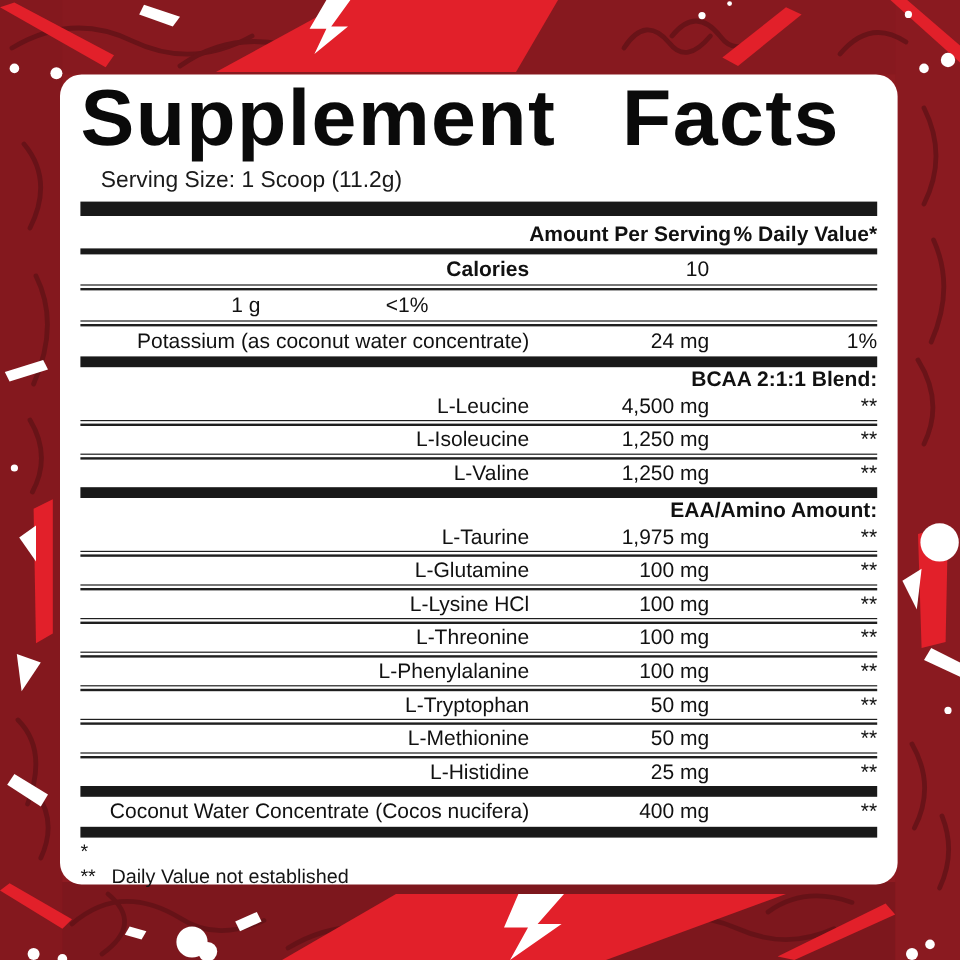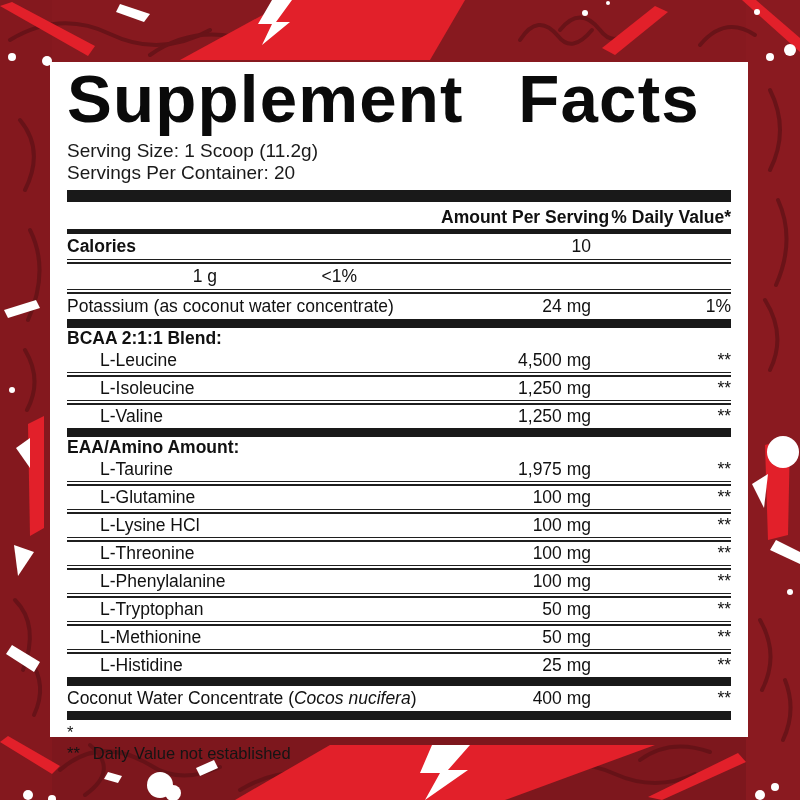--- a/index.html
+++ b/index.html
@@ -6,44 +6,45 @@
   body{
     width:800px;height:800px;position:relative;overflow:hidden;
     font-family:"Liberation Sans","DejaVu Sans",sans-serif;
     background:#8e1b21;
   }
   .bg{position:absolute;inset:0;width:800px;height:800px;}
   .panel{
     position:absolute;left:50px;top:62px;width:698px;height:675px;
     background:#ffffff;color:#0d0d0d;box-sizing:border-box;
     padding:4px 17px 12px 17px;
+    border-radius:18px;
   }
   .title{
     font-size:58px;font-weight:700;line-height:60px;white-space:nowrap;
     letter-spacing:1px;word-spacing:30px;color:#0a0a0a;
     transform:scale(1.16,1.14);transform-origin:0 60%;
     margin-top:4px;margin-bottom:10px;
   }
-  .serv{font-size:19px;line-height:22px;color:#1a1a1a;}
+  .serv{font-size:19px;line-height:22px;color:#1a1a1a;margin-left:17px;}
   .bar{background:#191919;}
   .b12{height:12px;margin-top:6px;}
   .b5{height:5px;}
   .b9{height:9px;}
   .row{display:flex;align-items:center;min-height:23px;font-size:17.5px;line-height:1;color:#111;}
   .row.hdr{font-weight:700;min-height:24px;align-items:flex-end;padding-bottom:3px;font-size:17.5px;}
   .row.tall{min-height:25px;}
-  .nm{flex:1;text-align:left;white-space:nowrap;overflow:visible;}
+  .nm{flex:1;text-align:right;white-space:nowrap;overflow:visible;}
   .nm.ind{padding-left:33px;}
   .bold{font-weight:700;}
   .amt{width:150px;text-align:right;white-space:nowrap;}
   .amt.hpad{box-sizing:border-box;padding-right:14px;}
   .dv{width:140px;text-align:right;white-space:nowrap;}
   .hair{height:5px;border-top:1.6px solid #1f1f1f;border-bottom:2.6px solid #1f1f1f;box-sizing:border-box;}
   .sec{font-weight:700;min-height:21px;}
-  .it{font-style:italic;}
+  .it{}
   .foot{display:flex;font-size:16.5px;line-height:18px;margin-top:3px;color:#141414;}
   .foot .mk{white-space:pre;}
   .foot.f1 .mk{margin-right:7px;}
   .foot.f2 .mk{margin-right:13px;}
 </style>
 </head>
 <body>
 
 <svg class="bg" viewBox="0 0 800 800" xmlns="http://www.w3.org/2000/svg" aria-hidden="true">
   <rect width="800" height="800" fill="#8e1b21"></rect>
@@ -105,21 +106,20 @@
     <polygon points="108,772 122,776 118,783 104,779"></polygon>
     <polygon points="196,768 214,760 218,768 200,776"></polygon>
     <circle cx="760" cy="795" r="5"></circle>
       <circle cx="775" cy="787" r="4"></circle>
   </g>
 </svg>
 
 <div class="panel">
   <div class="title">Supplement Facts</div>
   <div class="serv">Serving Size: 1 Scoop (11.2g)</div>
-  <div class="serv">Servings Per Container: 20</div>
 
   <div class="bar b12"></div>
 
   <div class="row hdr">
     <span class="nm"></span>
     <span class="amt hpad">Amount Per Serving</span>
     <span class="dv">% Daily Value*</span>
   </div>
 
   <div class="bar b5"></div>

